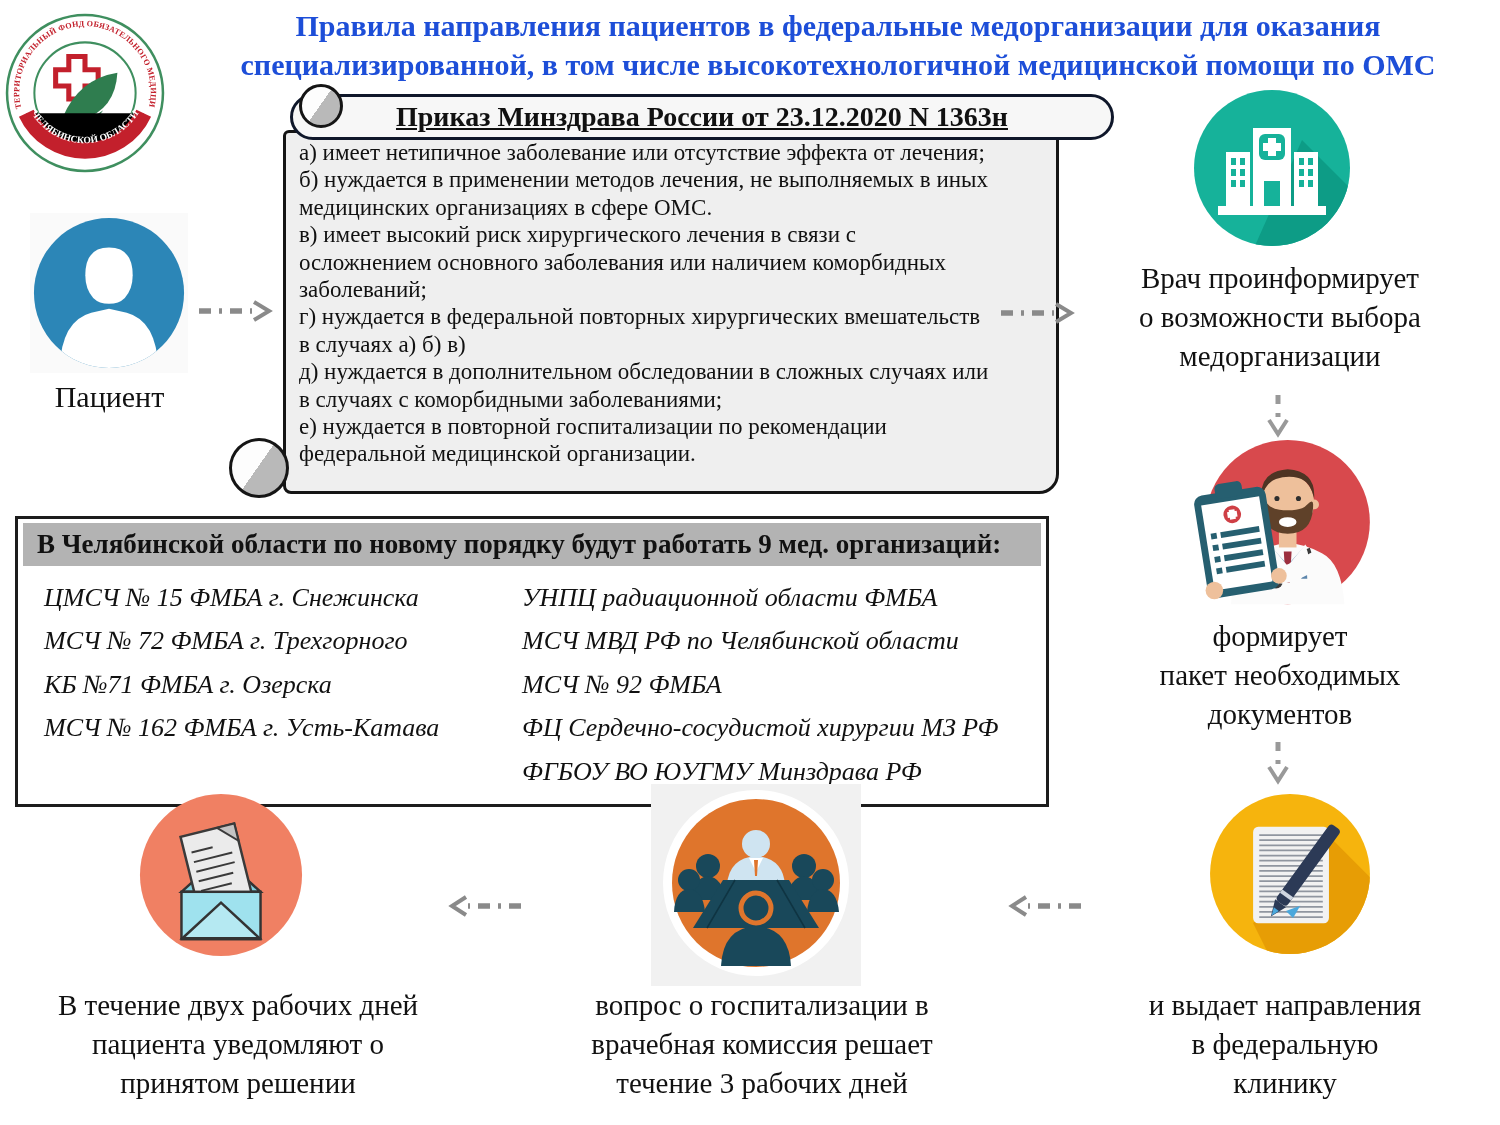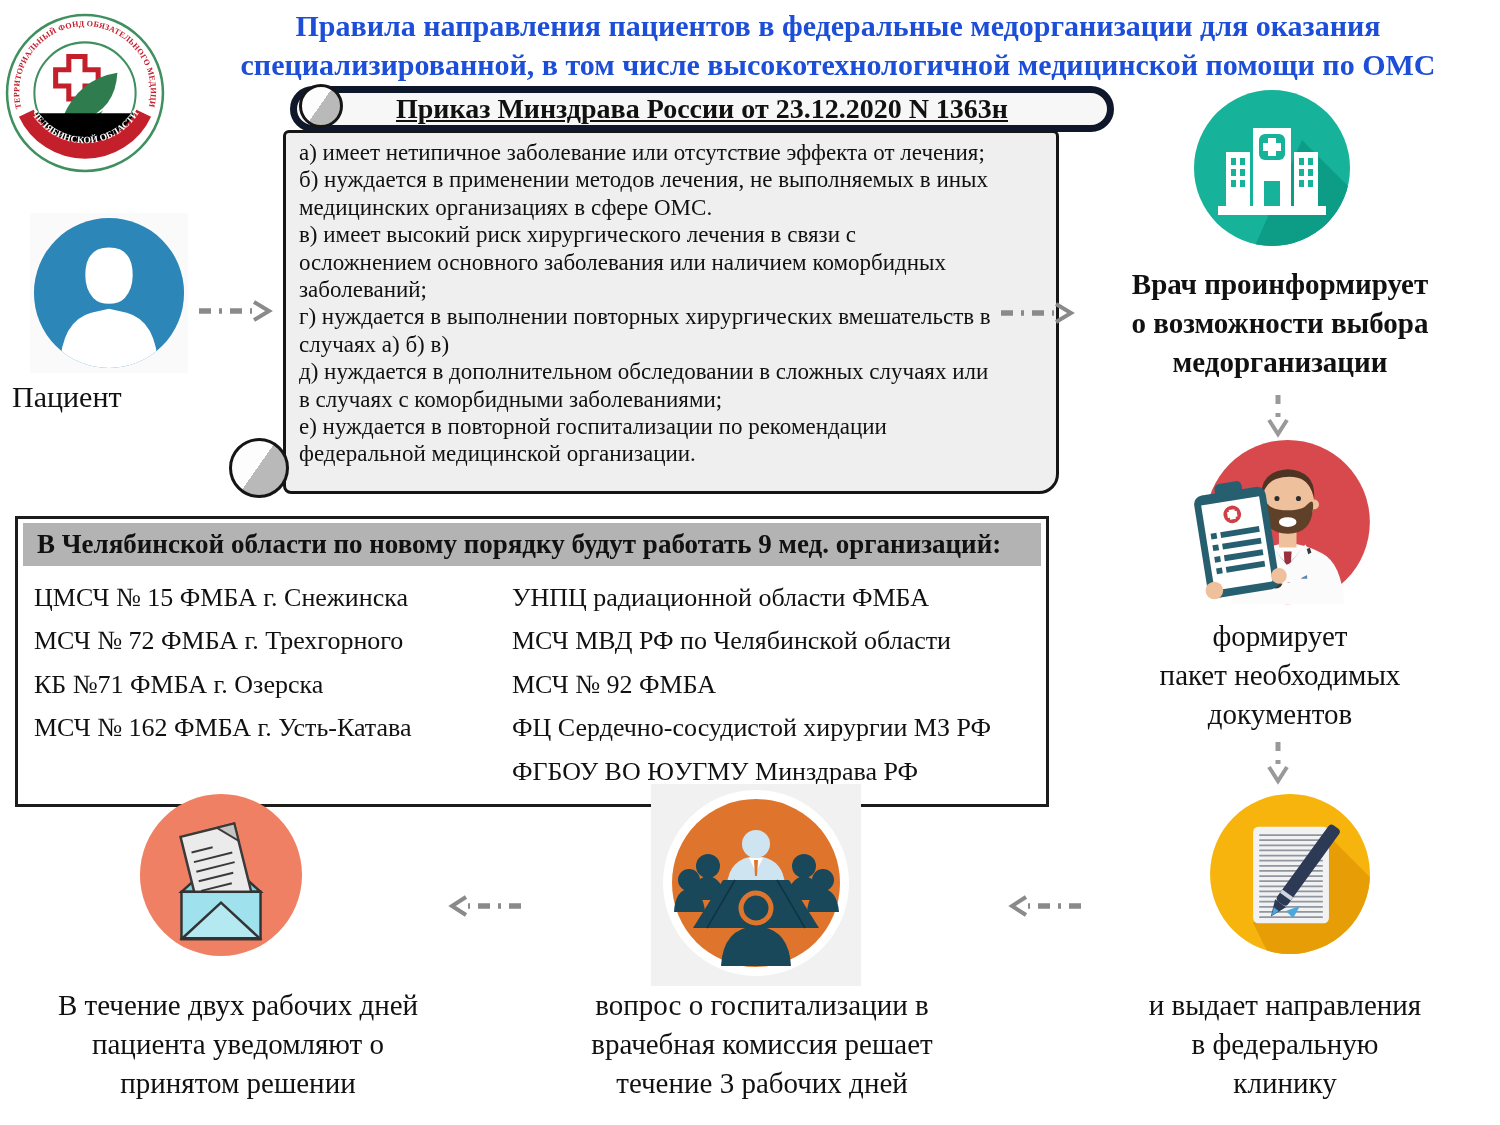--- a/index.html
+++ b/index.html
@@ -6,50 +6,50 @@
   .canvas{position:relative;width:1500px;height:1125px;background:#fff;overflow:hidden;
           font-family:"Liberation Serif","DejaVu Serif",serif;color:#111;}
   .abs{position:absolute;}
 
   
   .title{left:180px;top:6px;width:1316px;text-align:center;font-weight:bold;
          font-size:30px;line-height:39px;color:#1d4ed8;}
 
   
   .scroll{left:283px;top:86px;width:842px;height:412px;}
-  .scroll-band{position:absolute;left:7px;top:0;width:824px;height:46px;z-index:3;
-               background:#f7f7f7;border:7px solid #0f172a;border-radius:23px;
+  .scroll-band{position:absolute;left:7px;top:8px;width:824px;height:46px;z-index:3;
+               background:#f7f7f7;border:3px solid #0f172a;border-radius:23px;
                box-sizing:border-box;display:flex;align-items:center;justify-content:center;
                font-size:28px;font-weight:bold;text-decoration:underline;}
   .scroll-body{position:absolute;left:0;top:44px;width:776px;height:364px;z-index:1;
                background:#efefef;border:3px solid #151515;border-radius:6px 6px 20px 8px;
                box-sizing:border-box;padding:6px 0 0 13px;}
   .decree-item{width:692px;font-size:23px;line-height:27.4px;}
   .curl{position:absolute;border-radius:50%;border:3px solid #151515;z-index:4;
         background:linear-gradient(125deg,#fdfdfd 48%,#b9b9b9 48%);box-sizing:border-box;}
   .curl-top{left:16px;top:-2px;width:44px;height:44px;}
   .curl-bottom{left:-54px;top:352px;width:60px;height:60px;}
 
   
   .patient-bg{left:30px;top:213px;width:158px;height:160px;background:#fafafa;}
-  .patient-label{left:12px;top:380px;width:195px;font-size:30px;}
+  .patient-label{left:12px;top:380px;width:195px;text-align:center;font-size:30px;}
 
   
   .caption{text-align:center;font-size:29px;line-height:39px;}
-  .cap-inform{left:1085px;top:265px;width:390px;font-weight:bold;}
+  .cap-inform{left:1085px;top:259px;width:390px;}
   .cap-collect{left:1115px;top:617px;width:330px;}
   .cap-referral{left:1090px;top:986px;width:390px;}
   .cap-commission{left:518px;top:986px;width:488px;}
   .cap-notify{left:8px;top:986px;width:460px;}
 
   
   .orgs{left:15px;top:516px;width:1034px;border:3px solid #1c1c1c;background:#fff;box-sizing:border-box;}
   .orgs-header{margin:4px 5px;height:43px;background:#b3b3b3;display:flex;align-items:center;
                padding-left:14px;font-size:27px;font-weight:bold;}
-  .orgs-rows{padding:6px 0 10px 0;}
+  .orgs-rows{padding:6px 0 10px 10px;font-style:italic;}
   .orgs-row{display:flex;height:43.5px;align-items:center;font-size:26px;}
   .orgs-cell-left{width:478px;padding-left:16px;}
   .orgs-cell-right{flex:1;}
 
   .panel-gray{left:651px;top:784px;width:210px;height:202px;background:#f1f1f1;}
 </style>
 </head>
 <body>
 
 <div class="canvas">
@@ -79,21 +79,21 @@
     <div>Правила направления пациентов в федеральные медорганизации для оказания</div>
     <div>специализированной, в том числе высокотехнологичной медицинской помощи по ОМС</div>
   </div>
 
   <div class="abs scroll">
     <div class="scroll-band">Приказ Минздрава России от 23.12.2020 N 1363н</div>
     <div class="scroll-body">
       <div class="decree-item">а) имеет нетипичное заболевание или отсутствие эффекта от лечения;</div>
       <div class="decree-item">б) нуждается в применении методов лечения, не выполняемых в иных медицинских организациях в сфере ОМС.</div>
       <div class="decree-item">в) имеет высокий риск хирургического лечения в связи с осложнением основного заболевания или наличием коморбидных заболеваний;</div>
-      <div class="decree-item">г) нуждается в выполнении повторных хирургических вмешательств в случаях а) б) в)</div>
+      <div class="decree-item">г) нуждается в федеральной повторных хирургических вмешательств в случаях а) б) в)</div>
       <div class="decree-item">д) нуждается в дополнительном обследовании в сложных случаях или в случаях с коморбидными заболеваниями;</div>
       <div class="decree-item">е) нуждается в повторной госпитализации по рекомендации федеральной медицинской организации.</div>
     </div>
     <div class="curl curl-top"></div>
     <div class="curl curl-bottom"></div>
   </div>
 
   <div class="abs patient-bg">
     <svg width="158" height="160" viewBox="0 0 160 160">
       <defs>

